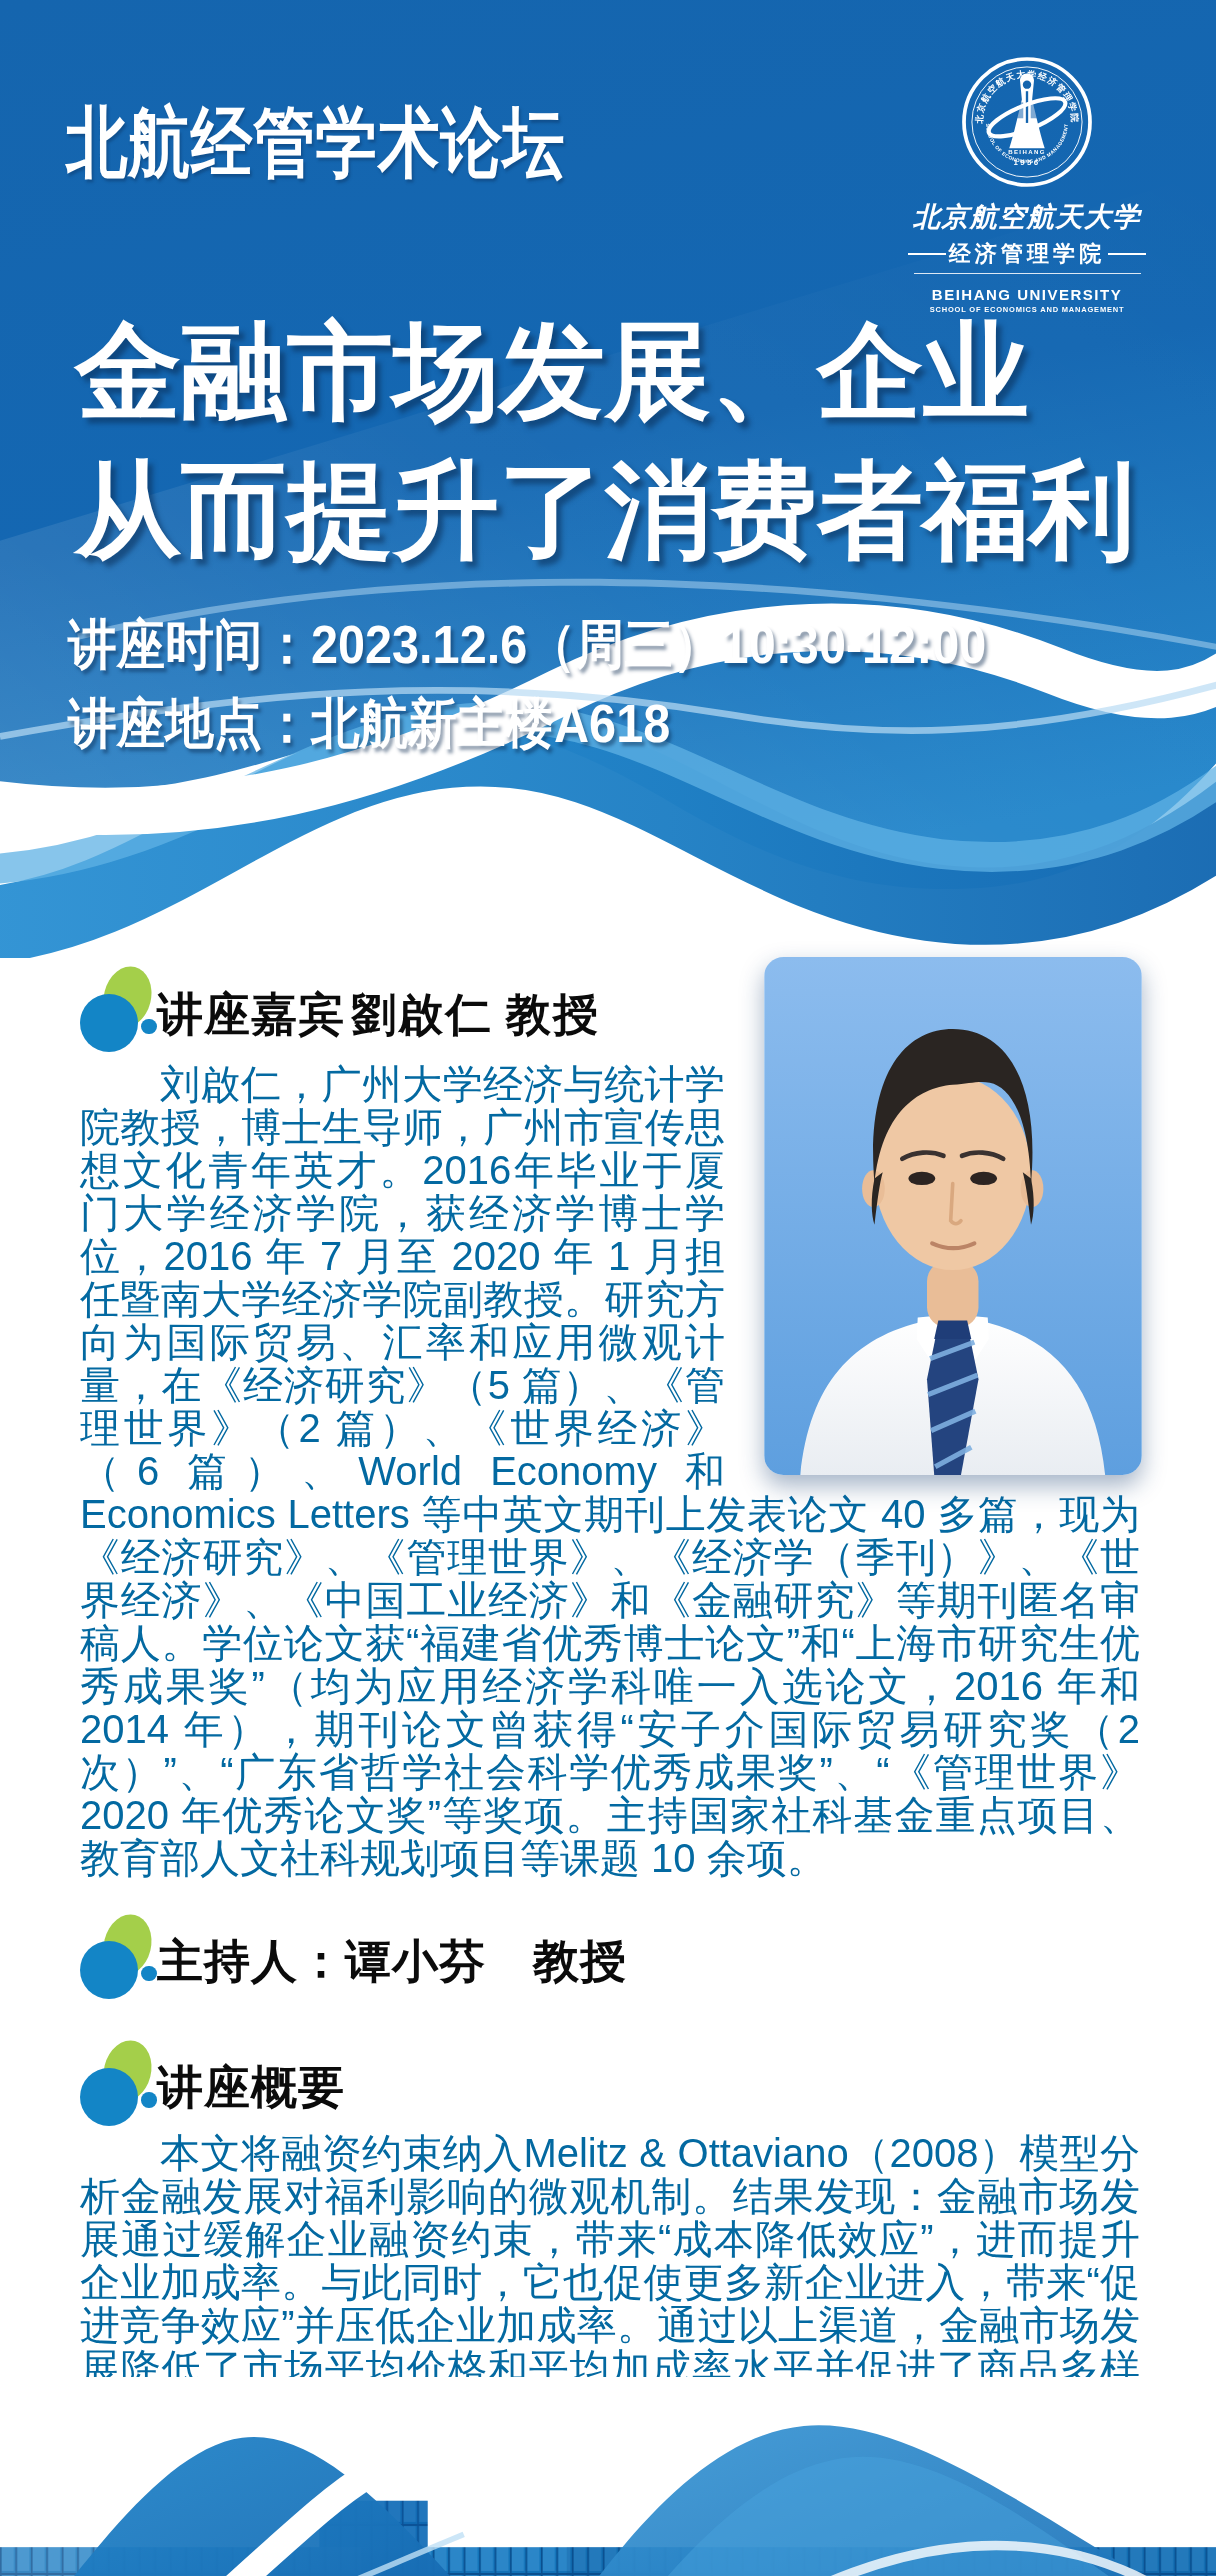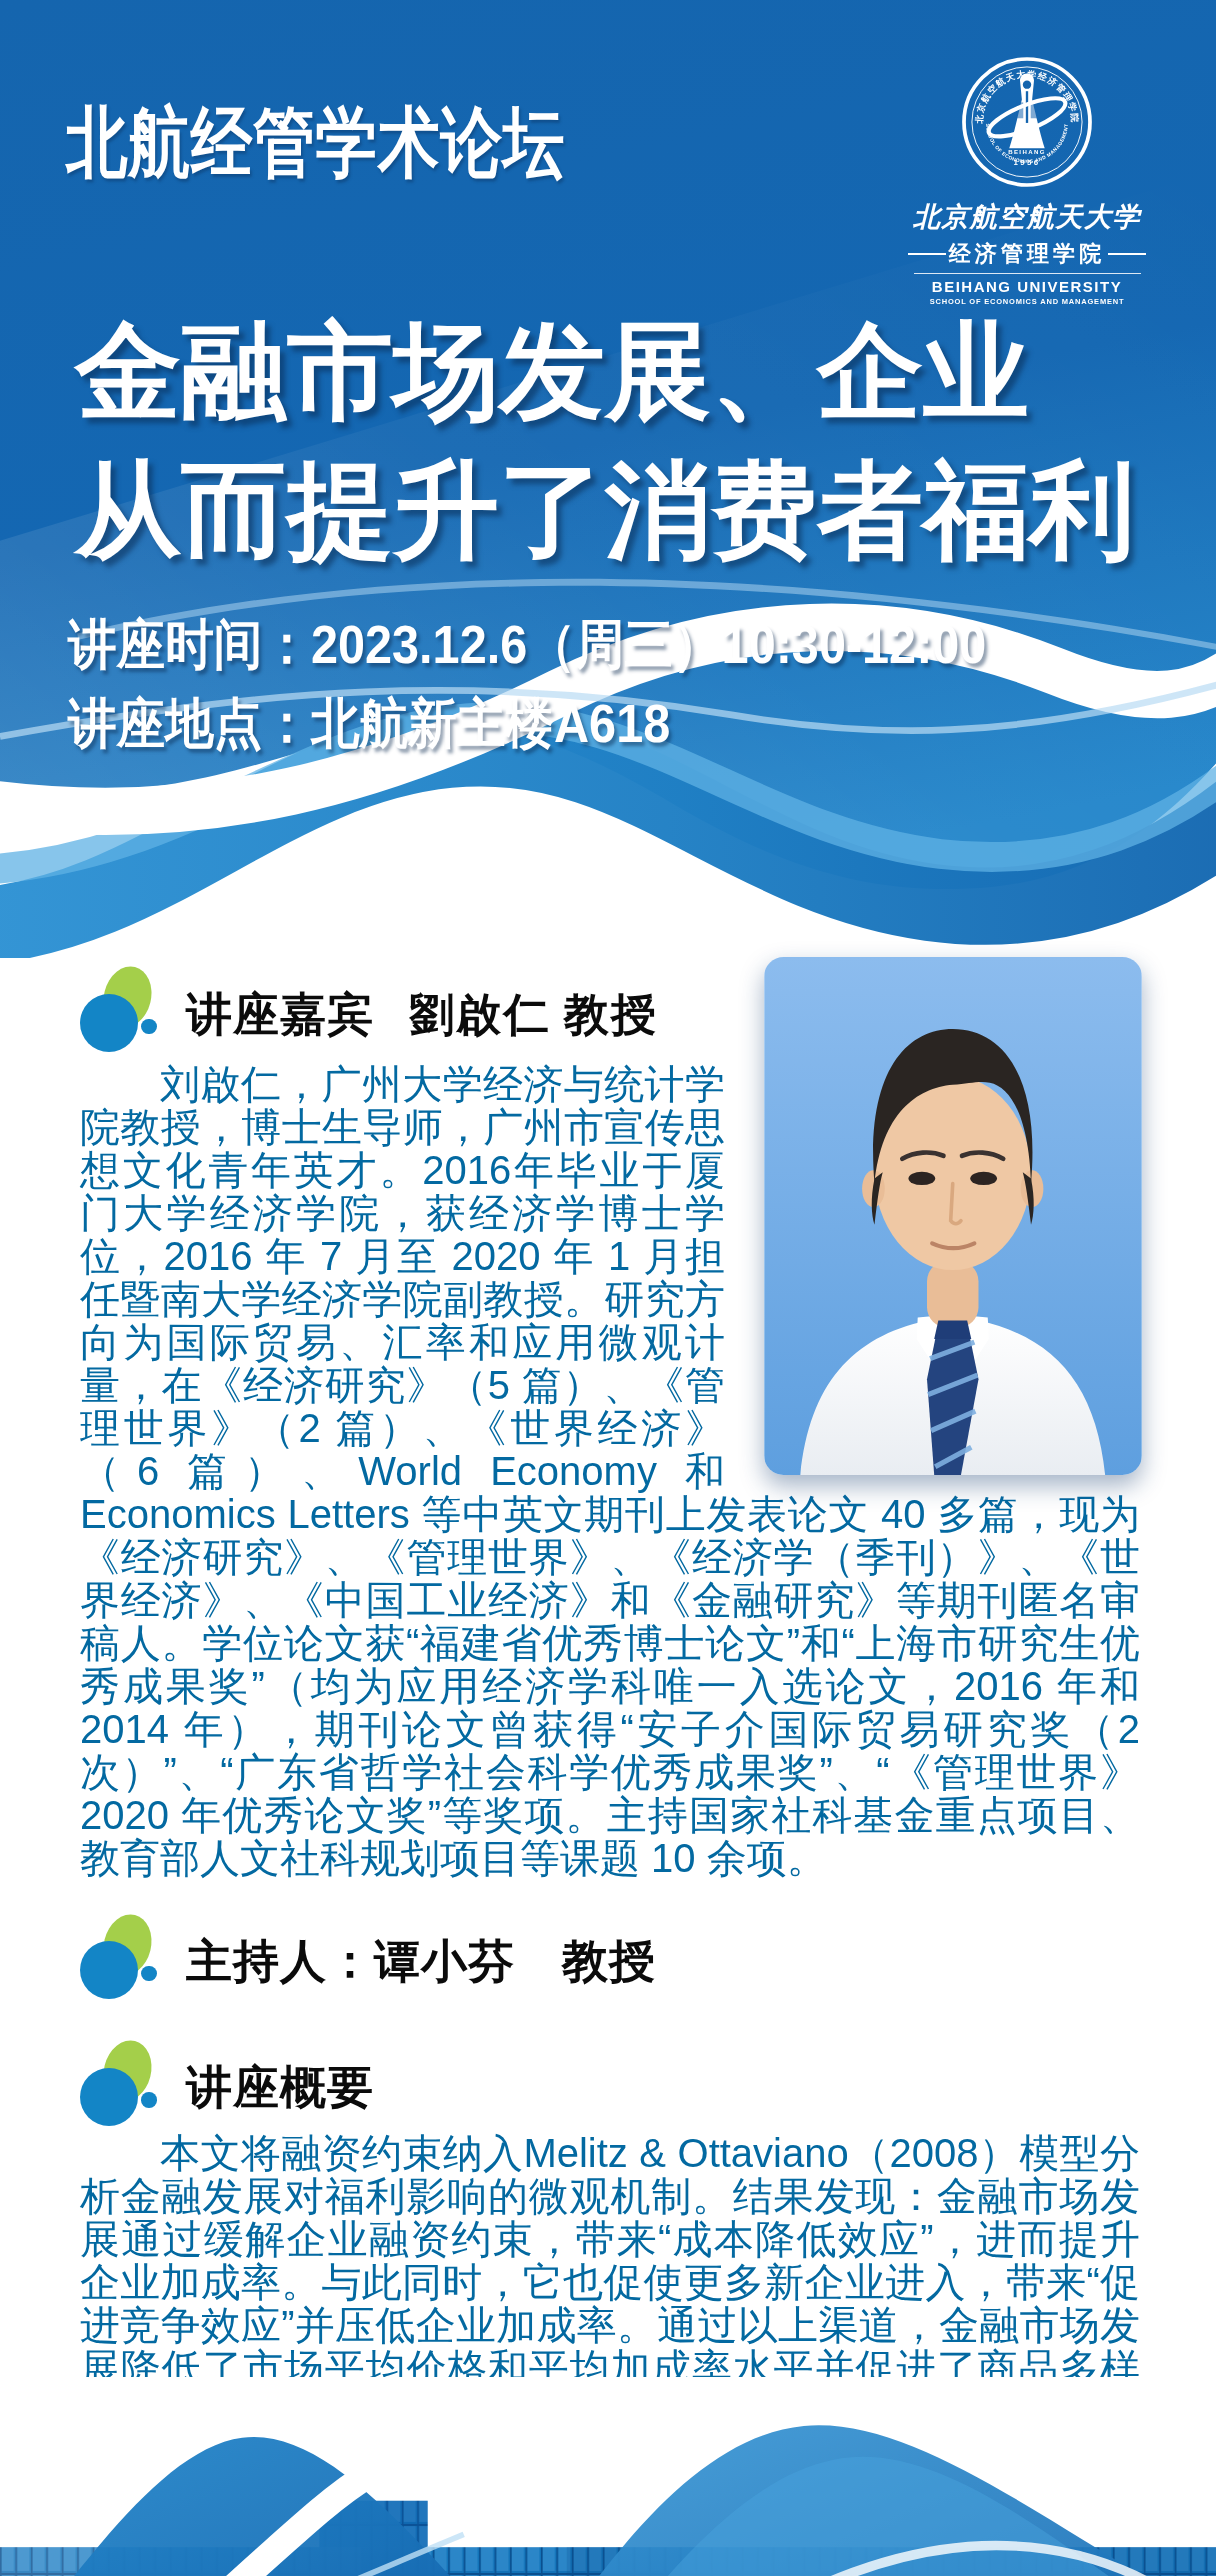--- a/index.html
+++ b/index.html
@@ -24,40 +24,40 @@
   }
   .logo-seal{width:140px;height:140px;display:block;}
   .logo-univ-cn{
     margin-top:7.2px;font-family:"Liberation Serif","DejaVu Serif",serif;
     font-size:27px;font-weight:bold;font-style:italic;letter-spacing:1.5px;white-space:nowrap;
   }
   .logo-school-row{display:flex;align-items:center;gap:3px;margin-top:4.1px;}
   .logo-dash{width:38px;height:2.1px;background:#ffffff;}
   .logo-school-cn{font-size:22px;font-weight:bold;letter-spacing:4.1px;white-space:nowrap;}
   .logo-univ-en{
-    margin-top:4.1px;padding-top:4px;border-top:1px solid rgba(255,255,255,.85);
+    margin-top:4.1px;padding-top:12px;border-top:1px solid rgba(255,255,255,.85);
     font-size:15px;font-weight:bold;letter-spacing:1.5px;white-space:nowrap;width:227px;text-align:center;
   }
   .logo-school-en{margin-top:1.5px;font-size:7.5px;font-weight:bold;letter-spacing:0.8px;white-space:nowrap;}
   .main-title{
     position:absolute;left:66px;top:293px;margin:9px;
     font-size:106px;line-height:139px;font-weight:bold;color:#ffffff;white-space:nowrap;
     text-shadow:5.2px 6.2px 5.2px rgba(8,40,78,.5);
   }
   .lecture-time,.lecture-location{
     position:absolute;left:68px;
     font-size:54px;font-weight:bold;color:#ffffff;white-space:nowrap;
     transform:scaleX(.9);transform-origin:left center;
     text-shadow:3.1px 4.1px 3.6px rgba(8,40,78,.45);
   }
   .lecture-time{top:609px;}
   .lecture-location{top:688px;}
   
   .main{position:relative;padding:0 77px 0 80px;}
-  .section-row{display:flex;align-items:center;gap:29px;height:82px;}
+  .section-row{display:flex;align-items:center;height:82px;}
   .row-guest{margin-top:15.5px;}
   .row-host{margin-top:41px;}
   .row-summary{margin-top:47px;height:77px;}
   .bullet{position:relative;width:77px;height:82px;flex:0 0 auto;}
   .b-green{position:absolute;right:6.2px;top:-7.2px;width:47px;height:62px;border-radius:50%;transform:rotate(14deg);}
   .b-blue{position:absolute;left:0;top:20.6px;width:58px;height:58px;border-radius:50%;}
   .b-dot{position:absolute;left:61px;top:45px;width:15.5px;height:15.5px;border-radius:50%;}
   .section-heading{font-size:46px;font-weight:bold;color:#0b0b0b;white-space:nowrap;letter-spacing:1px;}
   .guest-name{
     font-family:"Liberation Serif","DejaVu Serif",serif;

